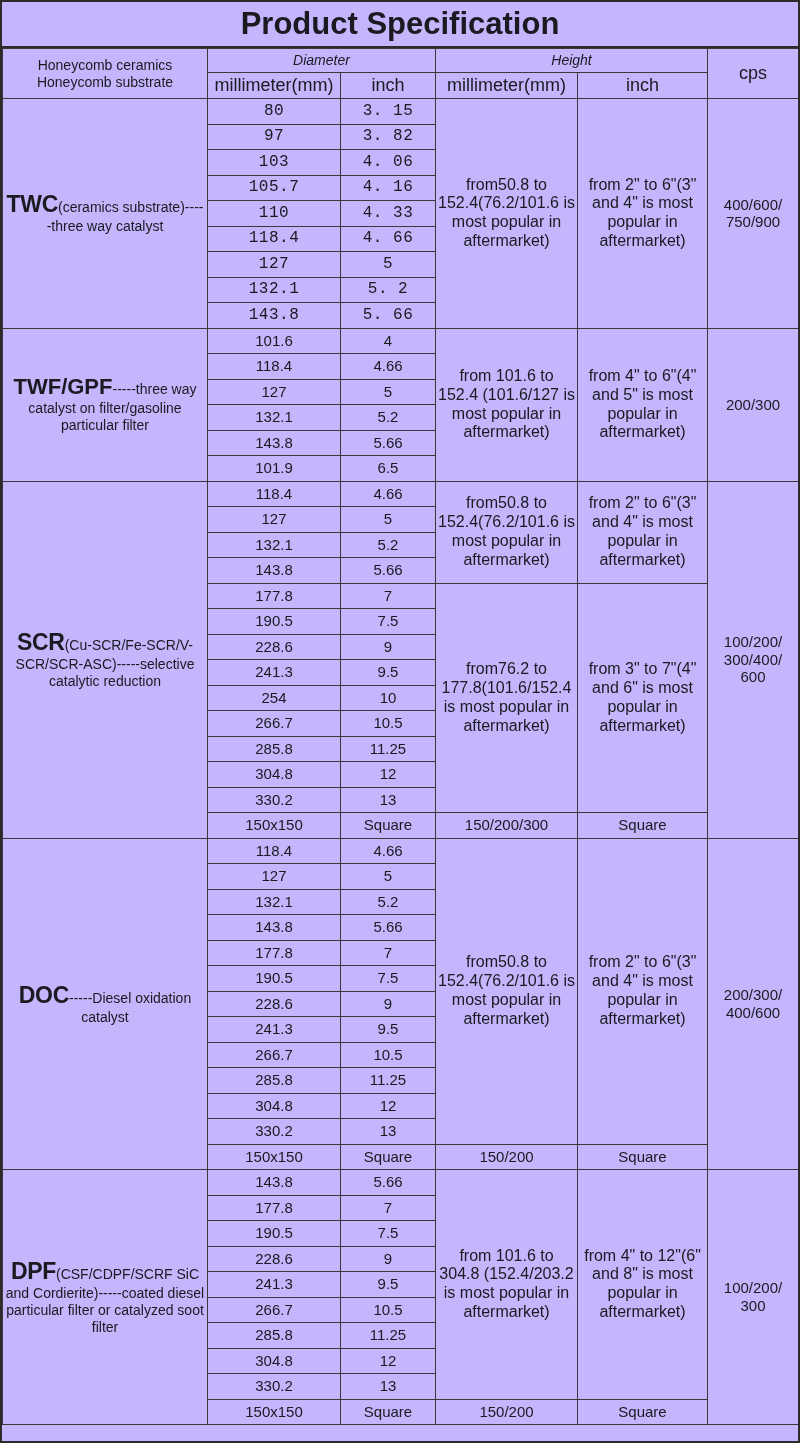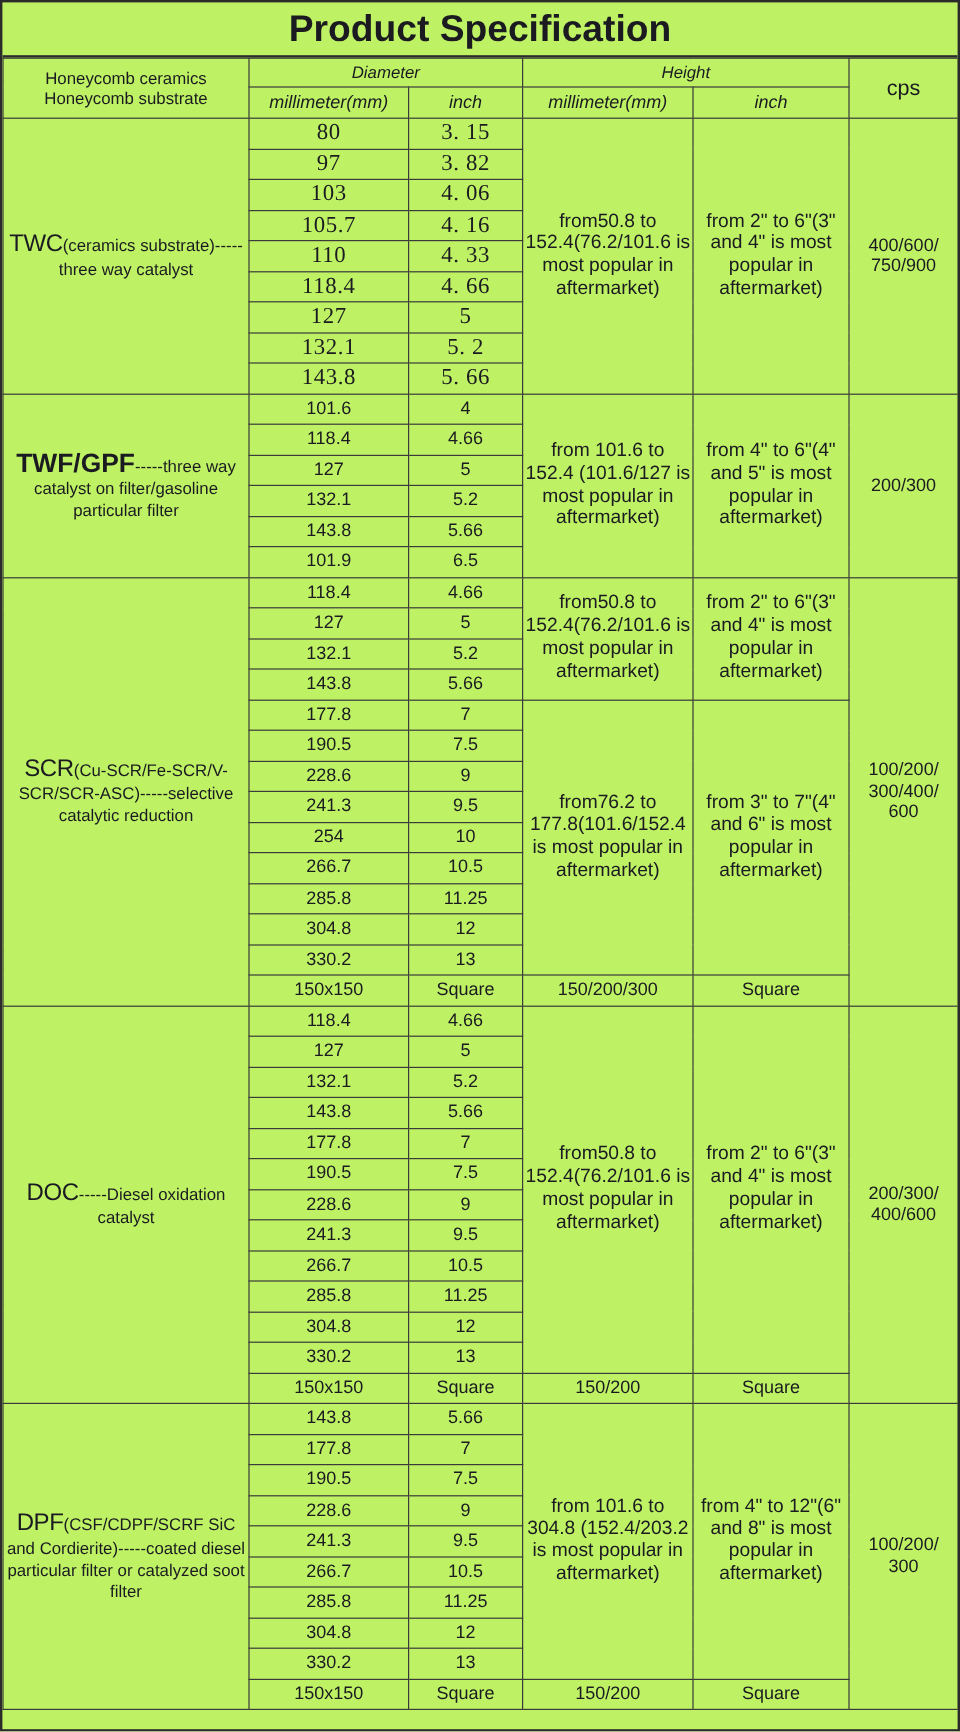--- a/index.html
+++ b/index.html
@@ -11,21 +11,21 @@
     width: 800px;
     font-family: "Liberation Sans", sans-serif;
     color: #1a1a20;
   }
   #sheet {
     width: 800px;
     height: 1443px;
     position: relative;
     overflow: hidden;
     border: 2px solid #2b2b2b;
-    background: #bef264;
+    background: #c4b5fd;
   }
   .title-bar {
     height: 46px;
     display: flex;
     align-items: center;
     justify-content: center;
     border-bottom: 2px solid #2b2b2b;
   }
   .title-bar .title {
     font-size: 31px;
@@ -51,38 +51,38 @@
   }
   
   col.c-name { width: 205px; }
   col.c-dmm  { width: 133px; }
   col.c-din  { width: 95px; }
   col.c-hmm  { width: 142px; }
   col.c-hin  { width: 130px; }
   col.c-cps  { width: 91px; }
 
   .hdr-group { font-size: 14px; height: 24px; font-style: italic; }
-  .hdr-sub   { font-size: 15px; height: 26px; font-style: italic; }
+  .hdr-sub   { font-size: 18px; height: 26px; }
   .hdr-name  { font-size: 14px; line-height: 1.55; }
   .hdr-cps   { font-size: 18px; }
 
   td.dim { height: 25.5px; font-size: 15px; }
-  td.dim-twc { font-family: Liberation Serif, serif; font-size: 19px; letter-spacing: 0.5px; }
+  td.dim-twc { font-family: Liberation Mono, monospace; font-size: 16px; letter-spacing: 0.5px; }
 
   td.note { font-size: 16px; line-height: 1.42; padding: 2px 3px; }
   td.cps  { font-size: 15px; line-height: 1.45; }
 
   td.prod {
     font-size: 14.5px;
     line-height: 1.62;
     padding: 3px 4px;
   }
   td.prod .abbr {
-    font-size: 20px;
-    font-weight: normal;
+    font-size: 23px;
+    font-weight: bold;
     letter-spacing: -0.3px;
   }
   td.prod .abbr-sm { font-size: 22px; font-weight: bold; }
   td.prod .sub { font-size: 14px; }
 
   .sec-top td { border-top: 2px solid #2b2b2b; }
   .sq { font-size: 15px; }
 </style>
 </head>
 <body>

